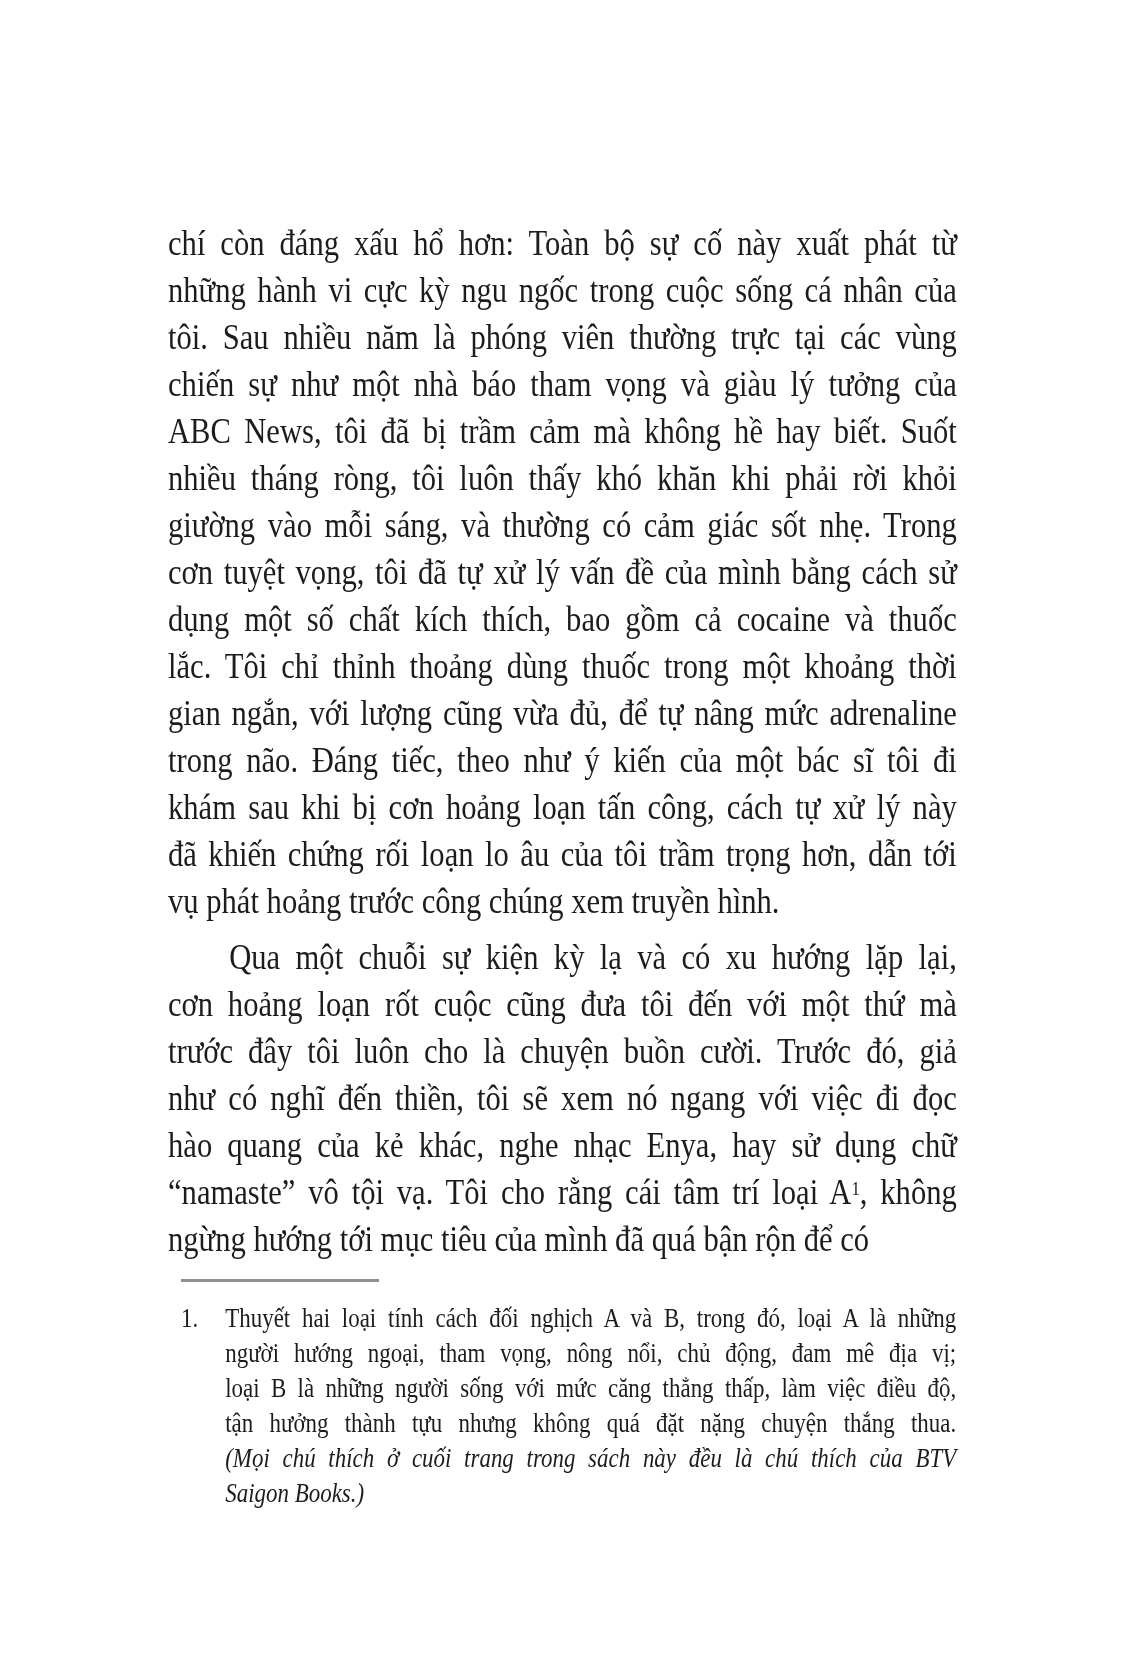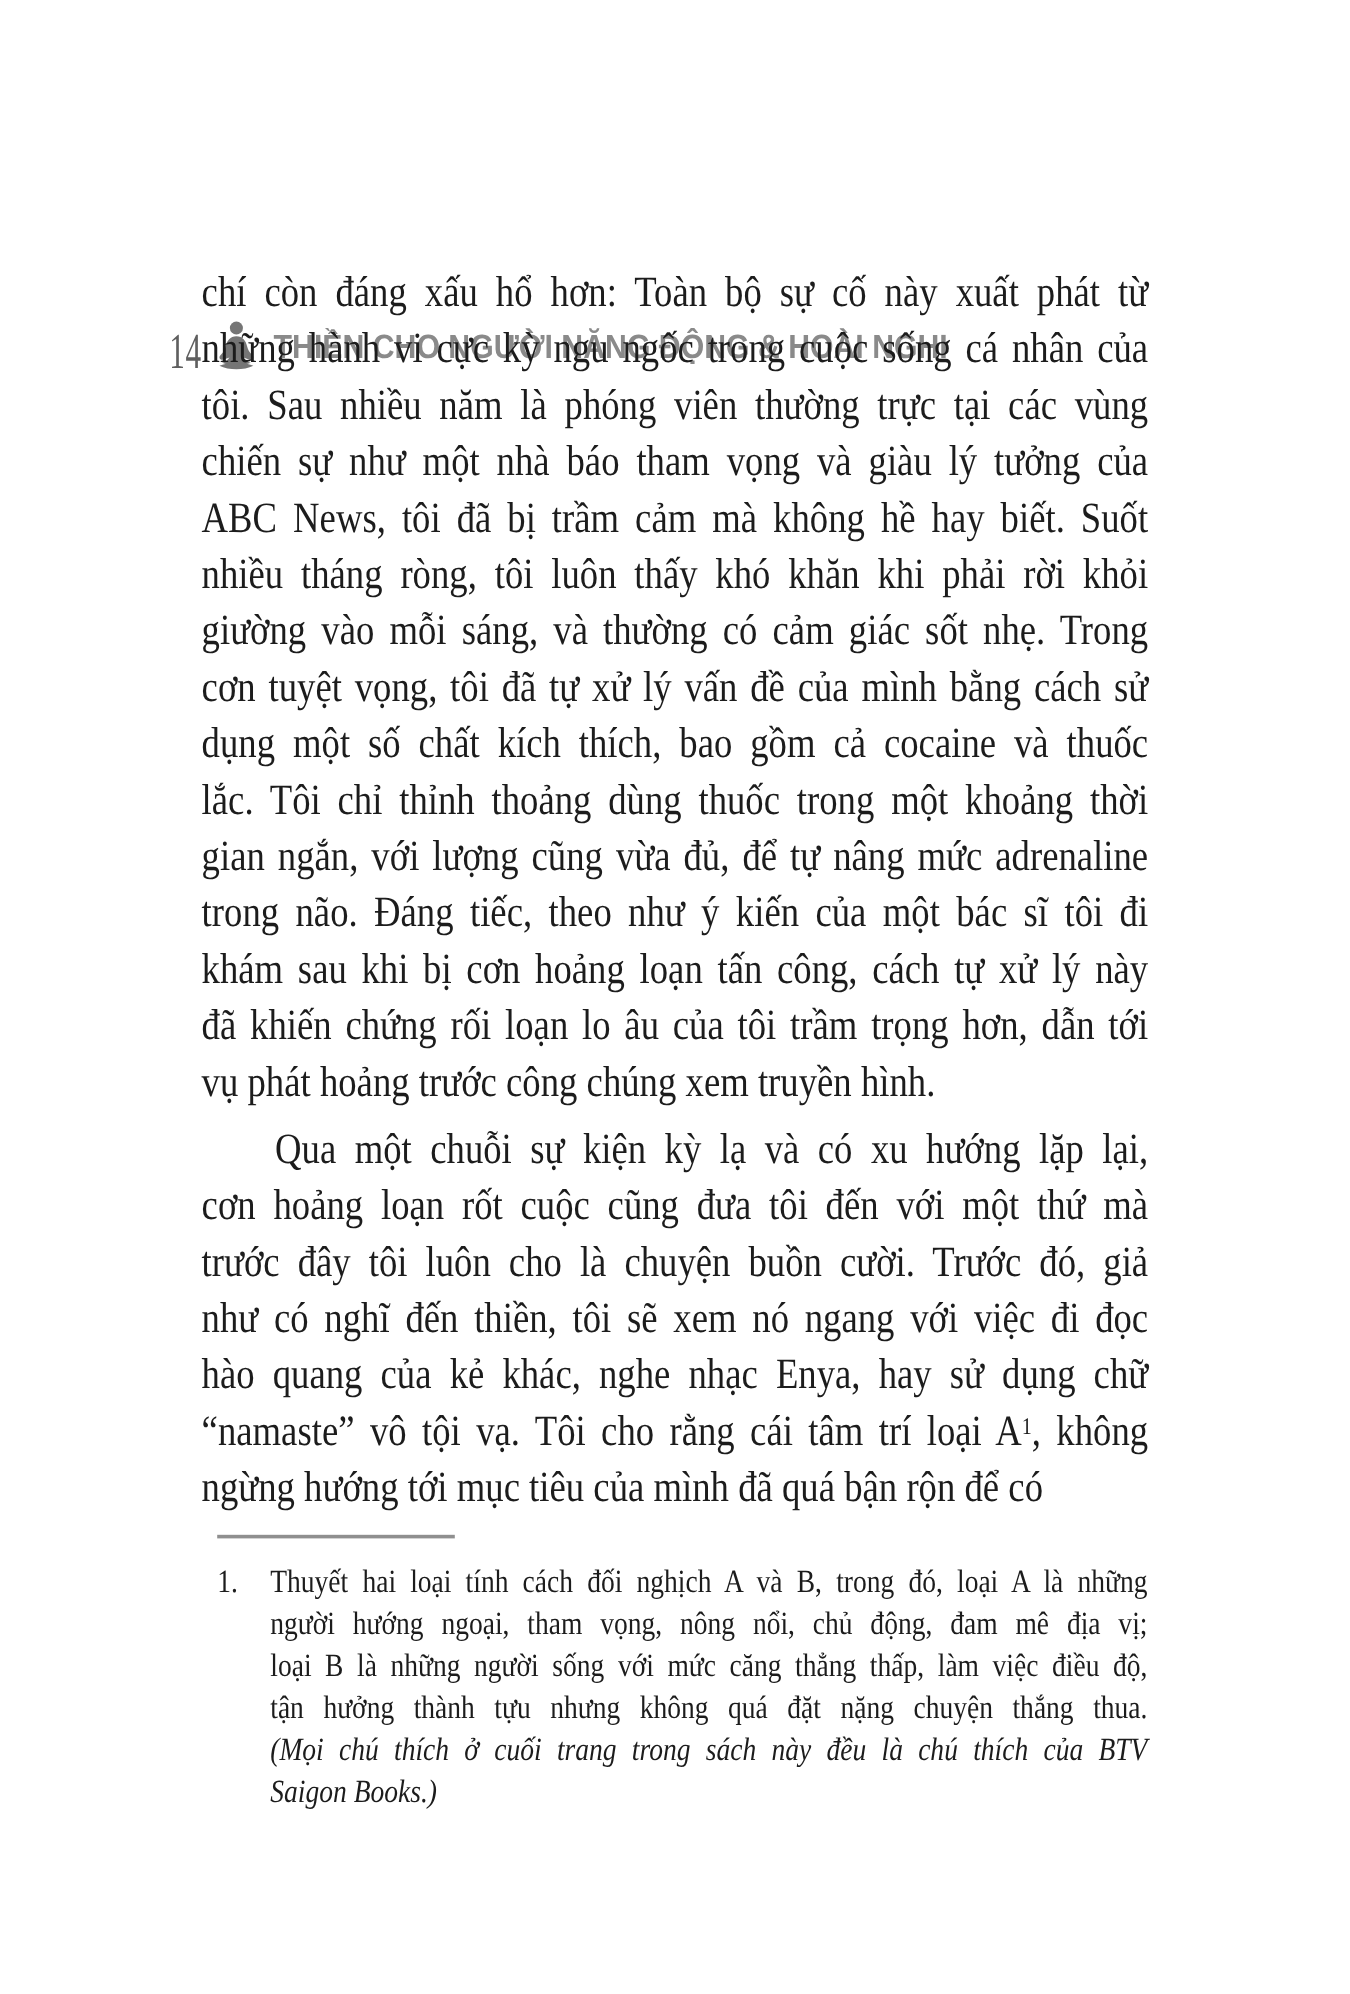--- a/index.html
+++ b/index.html
@@ -79,36 +79,20 @@
     width: 50px;
   }
   .footnote-lines { margin-left: 52px; }
   .footnote .line { height: 35px; }
 </style>
 </head>
 <body>
 
 <div class="page">
 
-  <div class="running-header">
-    <div class="page-number">14</div>
-
-    <svg class="header-icon" viewBox="0 0 40 42" fill="#757575" xmlns="http://www.w3.org/2000/svg">
-      <circle cx="20" cy="7" r="5.2"></circle>
-      <path d="M20 13.5 C15 13.5 12.5 17 11.5 21.5 C11 24 9.5 26.5 7.5 28.5
-               C5.5 30.3 7 33 9.5 32.2 L14.5 30.4
-               C13 32.4 11.5 33.8 8.5 34.6 C14 37.2 26 37.2 31.5 34.6
-               C28.5 33.8 27 32.4 25.5 30.4 L30.5 32.2
-               C33 33 34.5 30.3 32.5 28.5 C30.5 26.5 29 24 28.5 21.5
-               C27.5 17 25 13.5 20 13.5 Z"></path>
-      <path d="M6.5 37 C14 33.8 26 33.8 33.5 37 C26 40.8 14 40.8 6.5 37 Z"></path>
-    </svg>
-
-    <div class="running-title">THIỀN CHO NGƯỜI NĂNG ĐỘNG &amp; HOÀI NGHI</div>
-  </div>
 
   <div id="paragraph-1" class="textblock">
       <div class="line">chí còn đáng xấu hổ hơn: Toàn bộ sự cố này xuất phát từ</div>
       <div class="line">những hành vi cực kỳ ngu ngốc trong cuộc sống cá nhân của</div>
       <div class="line">tôi. Sau nhiều năm là phóng viên thường trực tại các vùng</div>
       <div class="line">chiến sự như một nhà báo tham vọng và giàu lý tưởng của</div>
       <div class="line">ABC News, tôi đã bị trầm cảm mà không hề hay biết. Suốt</div>
       <div class="line">nhiều tháng ròng, tôi luôn thấy khó khăn khi phải rời khỏi</div>
       <div class="line">giường vào mỗi sáng, và thường có cảm giác sốt nhẹ. Trong</div>
       <div class="line">cơn tuyệt vọng, tôi đã tự xử lý vấn đề của mình bằng cách sử</div>

